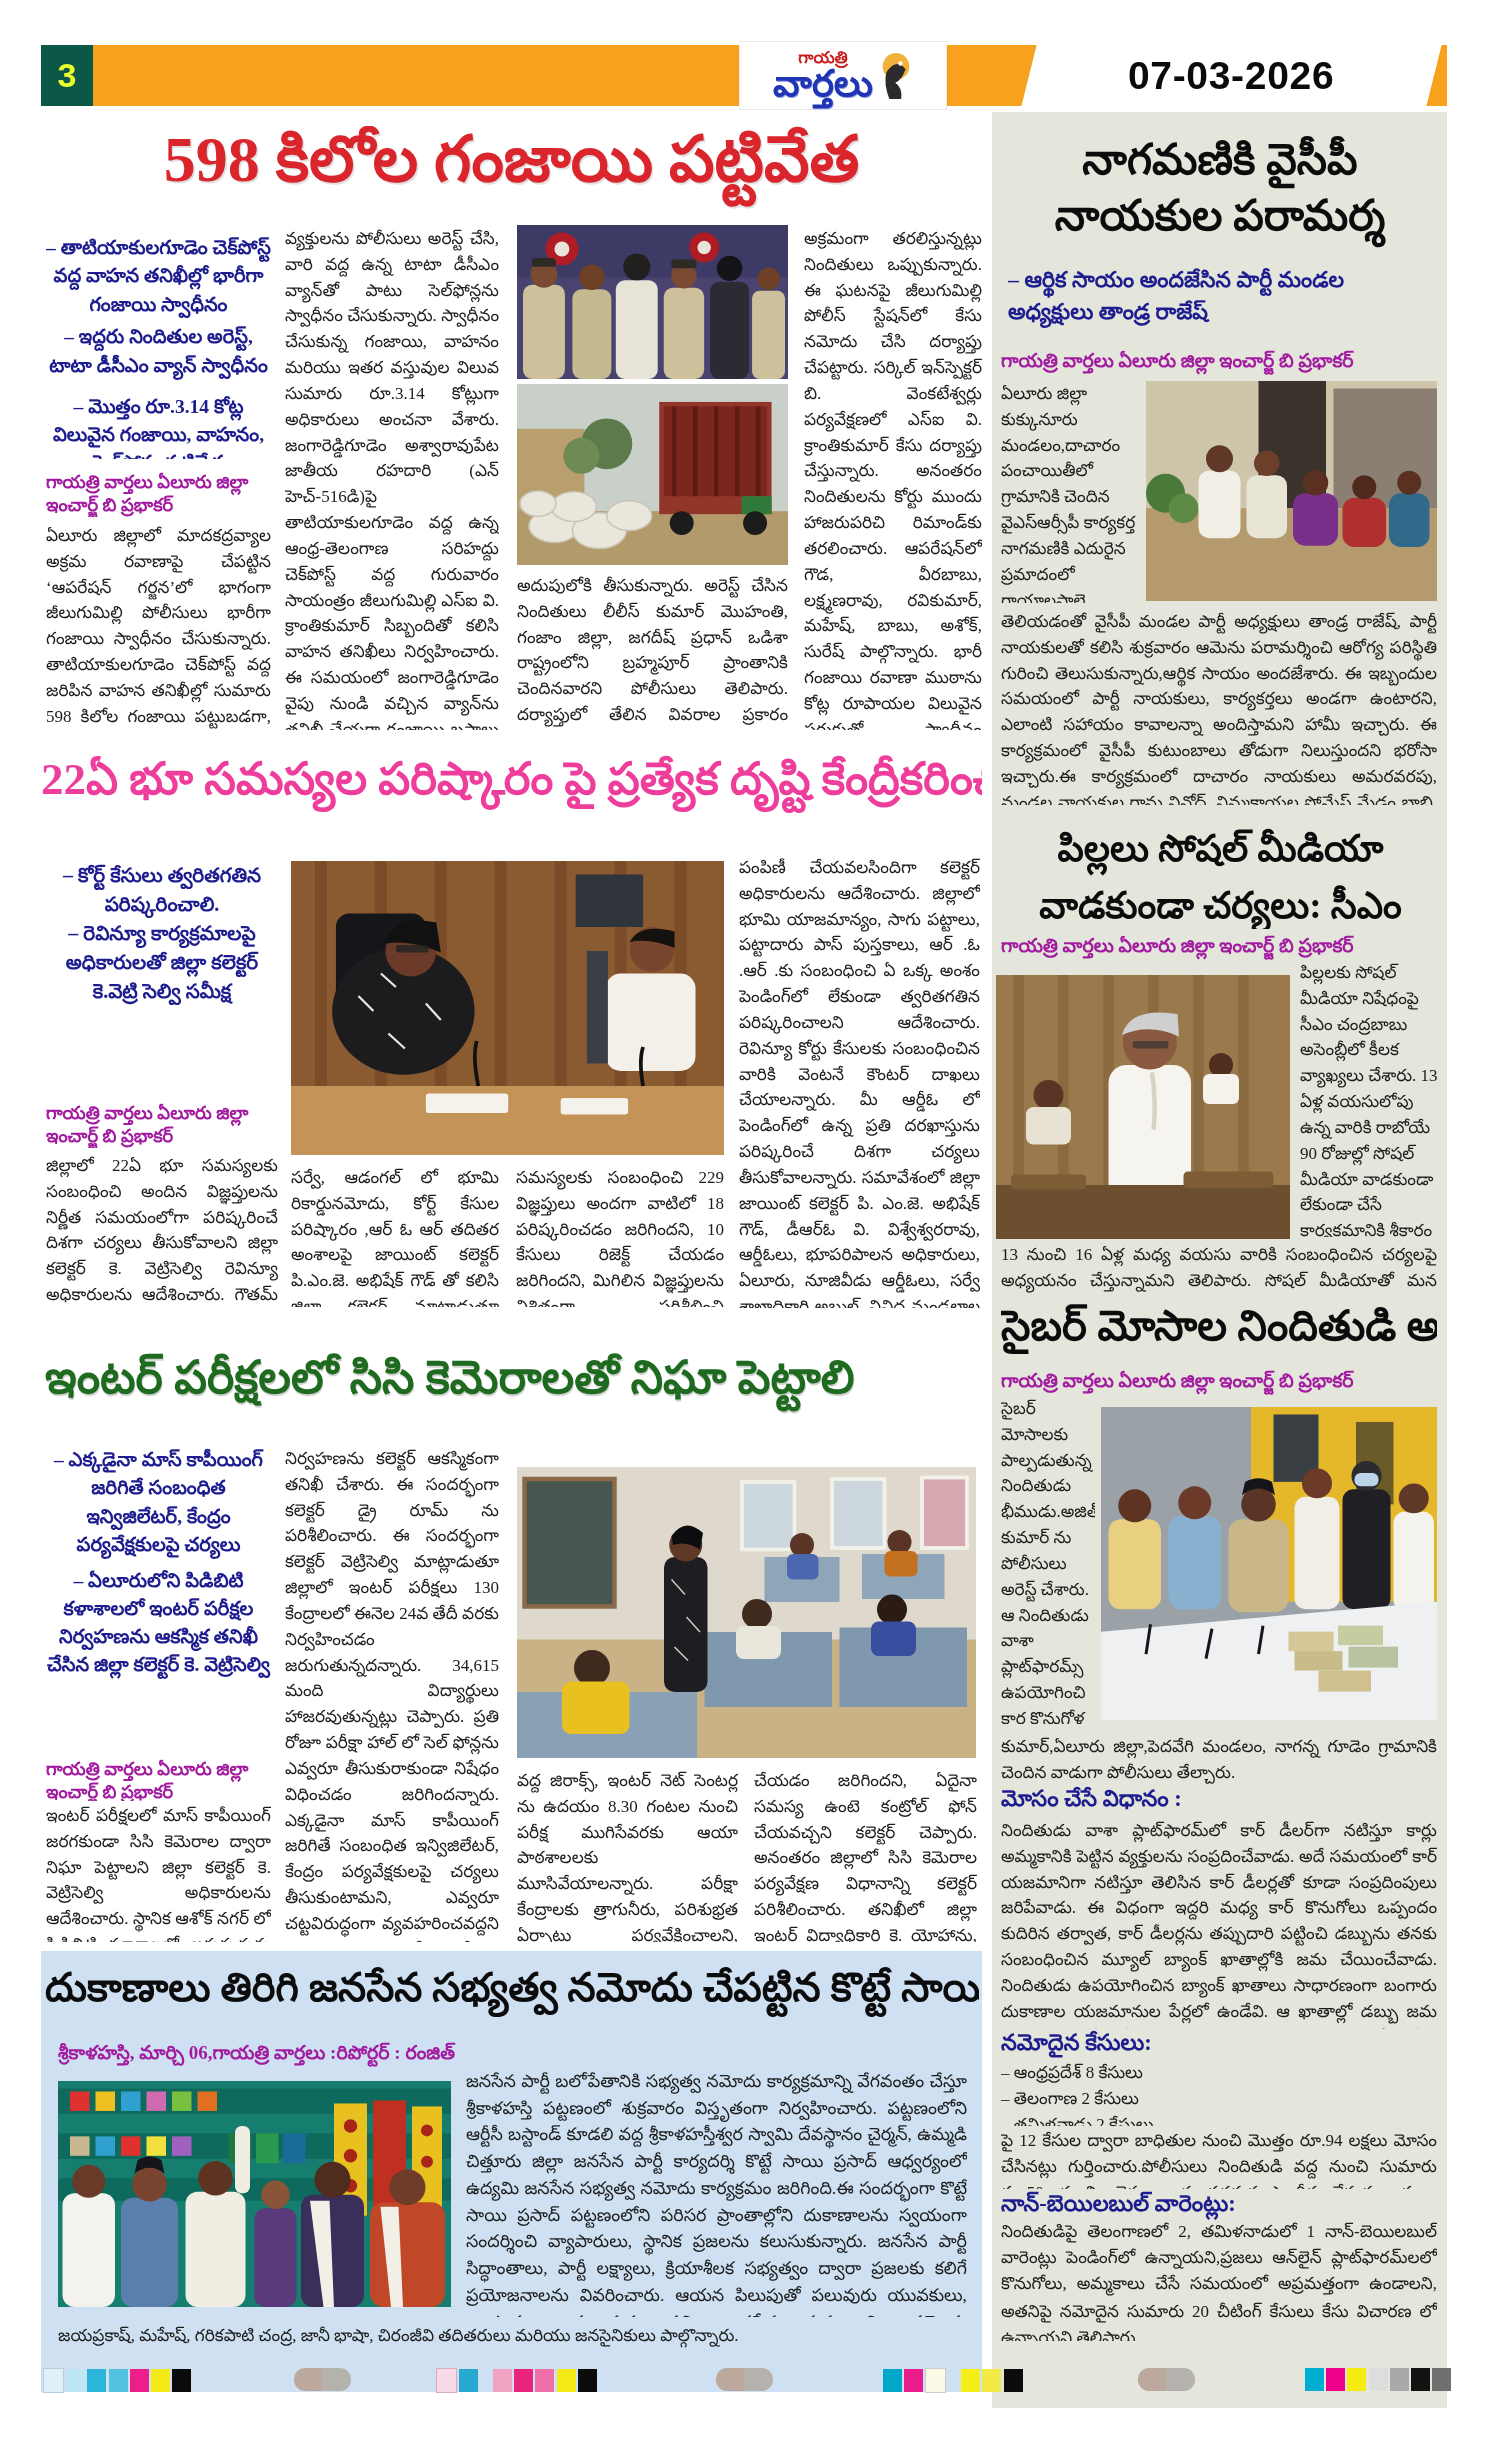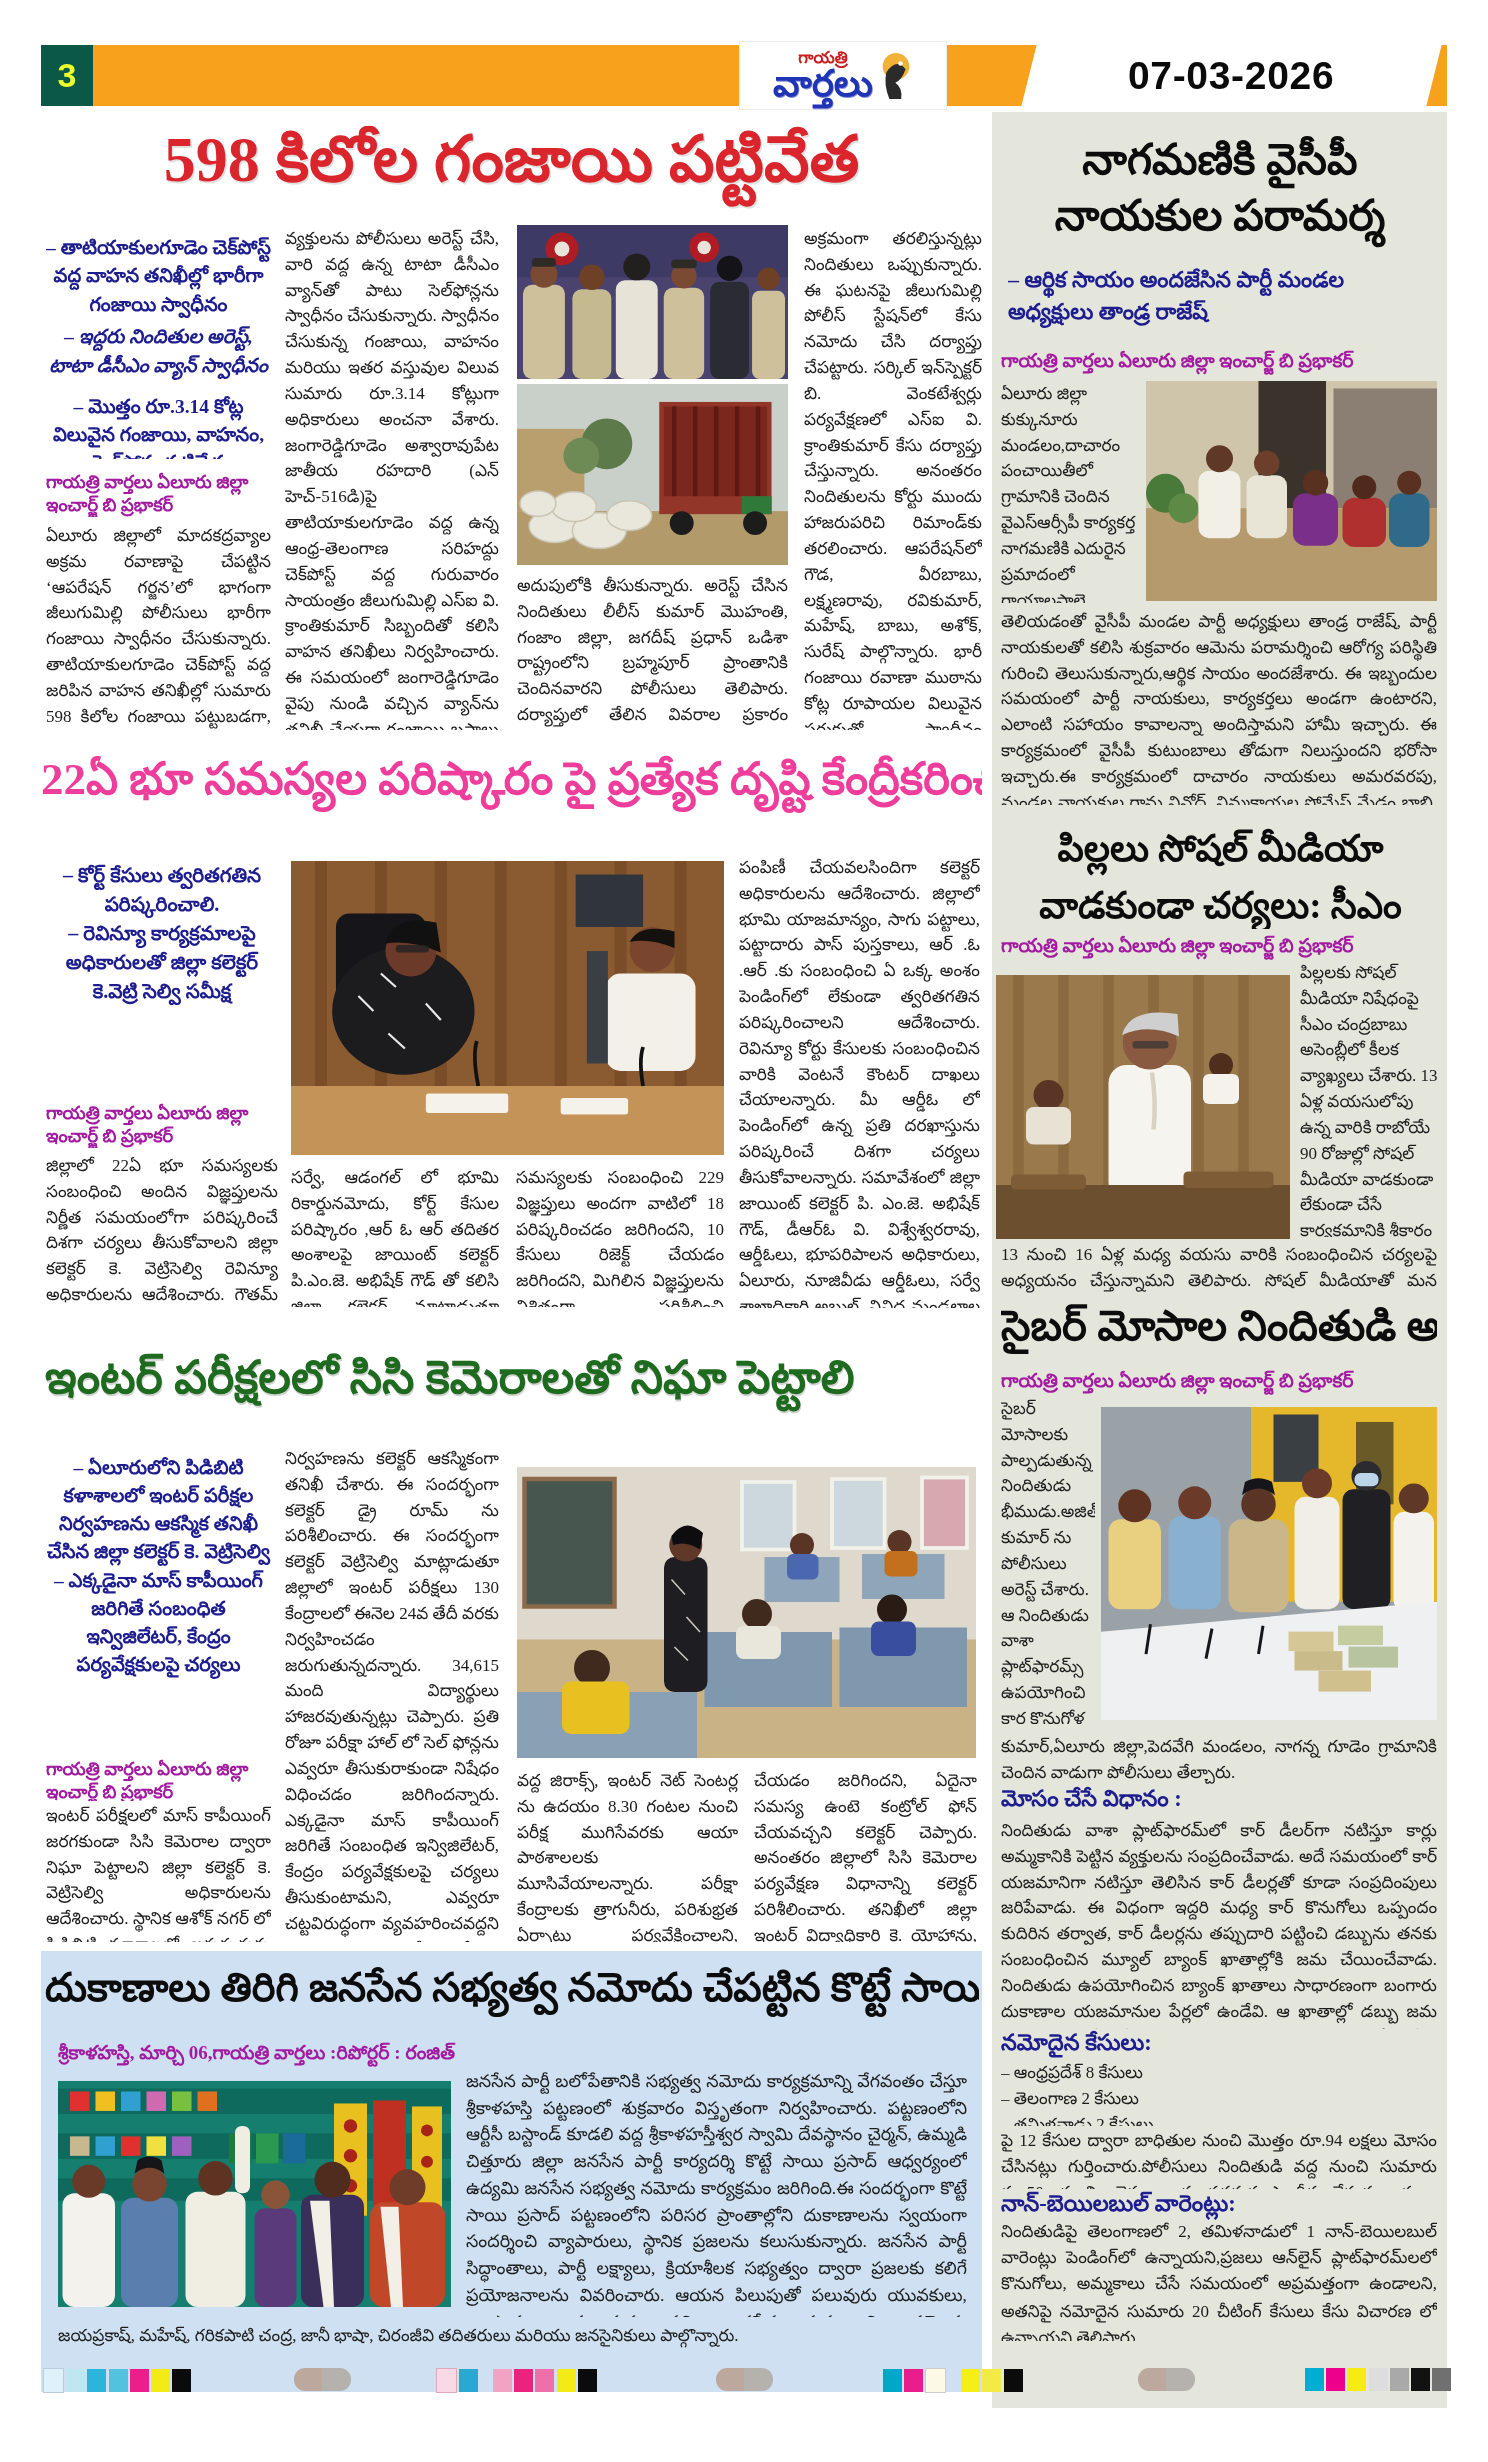--- a/index.html
+++ b/index.html
@@ -56,21 +56,21 @@
     </svg>
   </div>
   <div class="abs date-skew" style="left:1029px;top:45px;width:405px;height:61px;">
     <span class="date-text">07-03-2026</span>
   </div>
 
   <div class="abs h-red" style="left:41px;top:126px;width:941px;height:94px;">598 కిలోల గంజాయి పట్టివేత</div>
 
   <div class="abs subs" style="left:46px;top:234px;width:225px;height:225px;font-size:19.5px;">
     <div>– తాటియాకులగూడెం చెక్‌పోస్ట్ వద్ద వాహన తనిఖీల్లో భారీగా గంజాయి స్వాధీనం</div>
-    <div style="margin-top:4.5px;font-style:italic;">– ఇద్దరు నిందితుల అరెస్ట్, టాటా డీసీఎం వ్యాన్ స్వాధీనం</div>
+    <div style="margin-top:4.5px;">– ఇద్దరు నిందితుల అరెస్ట్, టాటా డీసీఎం వ్యాన్ స్వాధీనం</div>
     <div style="margin-top:13px;">– మొత్తం రూ.3.14 కోట్ల విలువైన గంజాయి, వాహనం, సెల్‌ఫోన్లు పట్టివేత</div>
   </div>
   <div class="abs byline" style="left:46px;top:471px;width:225px;height:46px;">గాయత్రి వార్తలు ఏలూరు జిల్లా ఇంచార్జ్ బి ప్రభాకర్</div>
   <div class="abs col" style="left:46px;top:523px;width:225px;height:207px;">ఏలూరు జిల్లాలో మాదకద్రవ్యాల అక్రమ రవాణాపై చేపట్టిన ‘ఆపరేషన్ గర్జన’లో భాగంగా జీలుగుమిల్లి పోలీసులు భారీగా గంజాయి స్వాధీనం చేసుకున్నారు. తాటియాకులగూడెం చెక్‌పోస్ట్ వద్ద జరిపిన వాహన తనిఖీల్లో సుమారు 598 కిలోల గంజాయి పట్టుబడగా, ఇద్దరు నిందితులను అదుపులోకి తీసుకున్నారు.</div>
 
   <div class="abs col" style="left:285px;top:226px;width:214px;height:504px;">వ్యక్తులను పోలీసులు అరెస్ట్ చేసి, వారి వద్ద ఉన్న టాటా డీసీఎం వ్యాన్‌తో పాటు సెల్‌ఫోన్లను స్వాధీనం చేసుకున్నారు. స్వాధీనం చేసుకున్న గంజాయి, వాహనం మరియు ఇతర వస్తువుల విలువ సుమారు రూ.3.14 కోట్లుగా అధికారులు అంచనా వేశారు. జంగారెడ్డిగూడెం అశ్వారావుపేట జాతీయ రహదారి (ఎన్ హెచ్-516డి)పై తాటియాకులగూడెం వద్ద ఉన్న ఆంధ్ర-తెలంగాణ సరిహద్దు చెక్‌పోస్ట్ వద్ద గురువారం సాయంత్రం జీలుగుమిల్లి ఎస్ఐ వి. క్రాంతికుమార్ సిబ్బందితో కలిసి వాహన తనిఖీలు నిర్వహించారు. ఈ సమయంలో జంగారెడ్డిగూడెం వైపు నుండి వచ్చిన వ్యాన్‌ను తనిఖీ చేయగా గంజాయి బస్తాలు గుర్తించారు.</div>
 
   <div class="abs photo" style="left:517px;top:225px;width:271px;height:154px;">
     <svg viewBox="0 0 362 206" preserveAspectRatio="none">
       <rect width="362" height="206" fill="#4a4370"></rect>
@@ -172,22 +172,22 @@
     </svg>
   </div>
 
   <div class="abs col" style="left:739px;top:855px;width:241px;height:453px;">పంపిణీ చేయవలసిందిగా కలెక్టర్ అధికారులను ఆదేశించారు. జిల్లాలో భూమి యాజమాన్యం, సాగు పట్టాలు, పట్టాదారు పాస్ పుస్తకాలు, ఆర్ .ఓ .ఆర్ .కు సంబంధించి ఏ ఒక్క అంశం పెండింగ్‌లో లేకుండా త్వరితగతిన పరిష్కరించాలని ఆదేశించారు. రెవిన్యూ కోర్టు కేసులకు సంబంధించిన వారికి వెంటనే కౌంటర్ దాఖలు చేయాలన్నారు. మీ ఆర్డీఓ లో పెండింగ్‌లో ఉన్న ప్రతి దరఖాస్తును పరిష్కరించే దిశగా చర్యలు తీసుకోవాలన్నారు. సమావేశంలో జిల్లా జాయింట్ కలెక్టర్ పి. ఎం.జె. అభిషేక్ గౌడ్, డీఆర్ఓ వి. విశ్వేశ్వరరావు, ఆర్డీఓలు, భూపరిపాలన అధికారులు, ఏలూరు, నూజివీడు ఆర్డీఓలు, సర్వే శాఖాధికారి అబ్దుల్, వివిధ మండలాల తహసీల్దార్లు పాల్గొన్నారు.</div>
   <div class="abs col" style="left:291px;top:1165px;width:208px;height:142px;">సర్వే, ఆడంగల్ లో భూమి రికార్డునమోదు, కోర్ట్ కేసుల పరిష్కారం ,ఆర్ ఓ ఆర్ తదితర అంశాలపై జాయింట్ కలెక్టర్ పి.ఎం.జె. అభిషేక్ గౌడ్ తో కలిసి జిల్లా కలెక్టర్ మాట్లాడుతూ జిల్లాల్లో నమోదైన ప్రతి విజ్ఞప్తిని నిశితంగా పరిశీలించి భూములు లేకుండా చర్యలు తీసుకోవాలన్నారు. జిల్లాల్లో 22ఏ భూ సమస్యలు సంబంధించి</div>
   <div class="abs col" style="left:516px;top:1165px;width:208px;height:142px;">సమస్యలకు సంబంధించి 229 విజ్ఞప్తులు అందగా వాటిలో 18 పరిష్కరించడం జరిగిందని, 10 కేసులు రిజెక్ట్ చేయడం జరిగిందని, మిగిలిన విజ్ఞప్తులను నిశితంగా పరిశీలించి సమస్యలను పరిష్కరించాలని సూచించారు. మార్చి నెలలో 2249 పట్టాదార్ పాస్ పుస్తకాల పంపిణీకి అందగా, 2184 పాస్ పుస్తకాలు పంపిణీ చేశామని, మిగిలినవి రెండు రోజుల్లోగా పంపిణీ చేయనున్నట్లు తెలిపారు.</div>
 
   <div class="abs h-green" style="left:45px;top:1351px;width:937px;height:78px;">ఇంటర్ పరీక్షలలో  సిసి కెమెరాలతో నిఘా పెట్టాలి</div>
 
   <div class="abs subs" style="left:46px;top:1446px;width:225px;height:306px;font-size:19.5px;">
+    <div>– ఎక్కడైనా మాస్ కాపీయింగ్ జరిగితే సంబంధిత ఇన్విజిలేటర్, కేంద్రం పర్యవేక్షకులపై చర్యలు</div>
     <div style="margin-top:7.5px;">– ఏలూరులోని పిడిబిటి కళాశాలలో ఇంటర్ పరీక్షల నిర్వహణను ఆకస్మిక తనిఖీ చేసిన జిల్లా కలెక్టర్ కె. వెట్రిసెల్వి</div>
-    <div>– ఎక్కడైనా మాస్ కాపీయింగ్ జరిగితే సంబంధిత ఇన్విజిలేటర్, కేంద్రం పర్యవేక్షకులపై చర్యలు</div>
   </div>
   <div class="abs byline" style="left:46px;top:1758px;width:225px;height:43px;">గాయత్రి వార్తలు ఏలూరు జిల్లా ఇంచార్జ్ బి ప్రభాకర్</div>
   <div class="abs col" style="left:46px;top:1803px;width:225px;height:139px;">ఇంటర్ పరీక్షలలో మాస్ కాపీయింగ్ జరగకుండా సిసి కెమెరాల ద్వారా నిఘా పెట్టాలని జిల్లా కలెక్టర్ కె. వెట్రిసెల్వి అధికారులను ఆదేశించారు. స్థానిక ఆశోక్ నగర్ లో పిడిబిటి కళాశాలలో జరుగుతున్న ఇంటర్ పరీక్షా కేంద్రాన్ని కలెక్టర్ శుక్రవారం ఆకస్మికంగా తనిఖీ చేశారు.</div>
 
   <div class="abs col" style="left:285px;top:1446px;width:214px;height:496px;">నిర్వహణను కలెక్టర్ ఆకస్మికంగా తనిఖీ చేశారు. ఈ సందర్భంగా కలెక్టర్ డ్రై రూమ్ ను పరిశీలించారు. ఈ సందర్భంగా కలెక్టర్ వెట్రిసెల్వి మాట్లాడుతూ జిల్లాలో ఇంటర్ పరీక్షలు 130 కేంద్రాలలో ఈనెల 24వ తేదీ వరకు నిర్వహించడం జరుగుతున్నదన్నారు. 34,615 మంది విద్యార్థులు హాజరవుతున్నట్లు చెప్పారు. ప్రతి రోజూ పరీక్షా హాల్ లో సెల్ ఫోన్లను ఎవ్వరూ తీసుకురాకుండా నిషేధం విధించడం జరిగిందన్నారు. ఎక్కడైనా మాస్ కాపీయింగ్ జరిగితే సంబంధిత ఇన్విజిలేటర్, కేంద్రం పర్యవేక్షకులపై చర్యలు తీసుకుంటామని, ఎవ్వరూ చట్టవిరుద్ధంగా వ్యవహరించవద్దని హెచ్చరించారు. పరీక్షా కేంద్రం వెలుపల సెల్ ఫోన్ లను అనుమతించవద్దన్నారు. పరీక్షా కేంద్రాల</div>
 
   <div class="abs photo" style="left:517px;top:1467px;width:459px;height:291px;">
     <svg viewBox="0 0 612 388" preserveAspectRatio="none">
       <rect width="612" height="388" fill="#ded9cc"></rect>
       <rect x="10" y="16" width="120" height="170" fill="#47564e" stroke="#8a6a4a" stroke-width="6"></rect>

